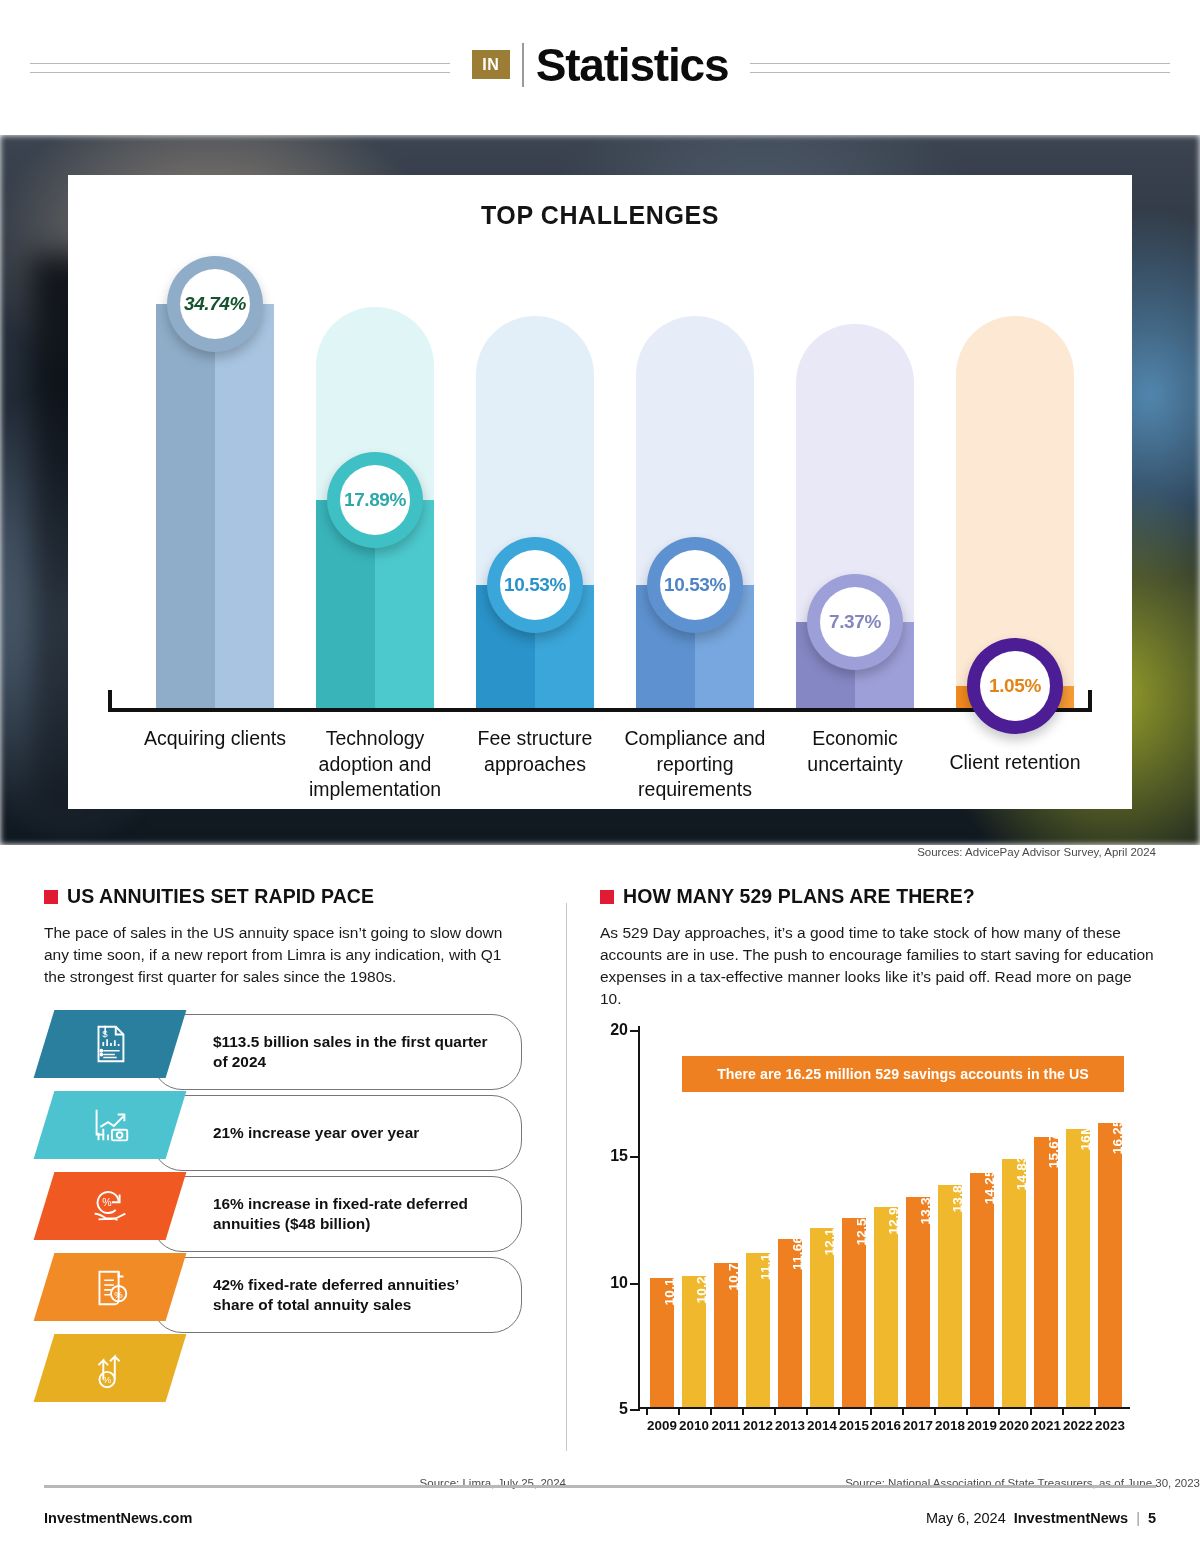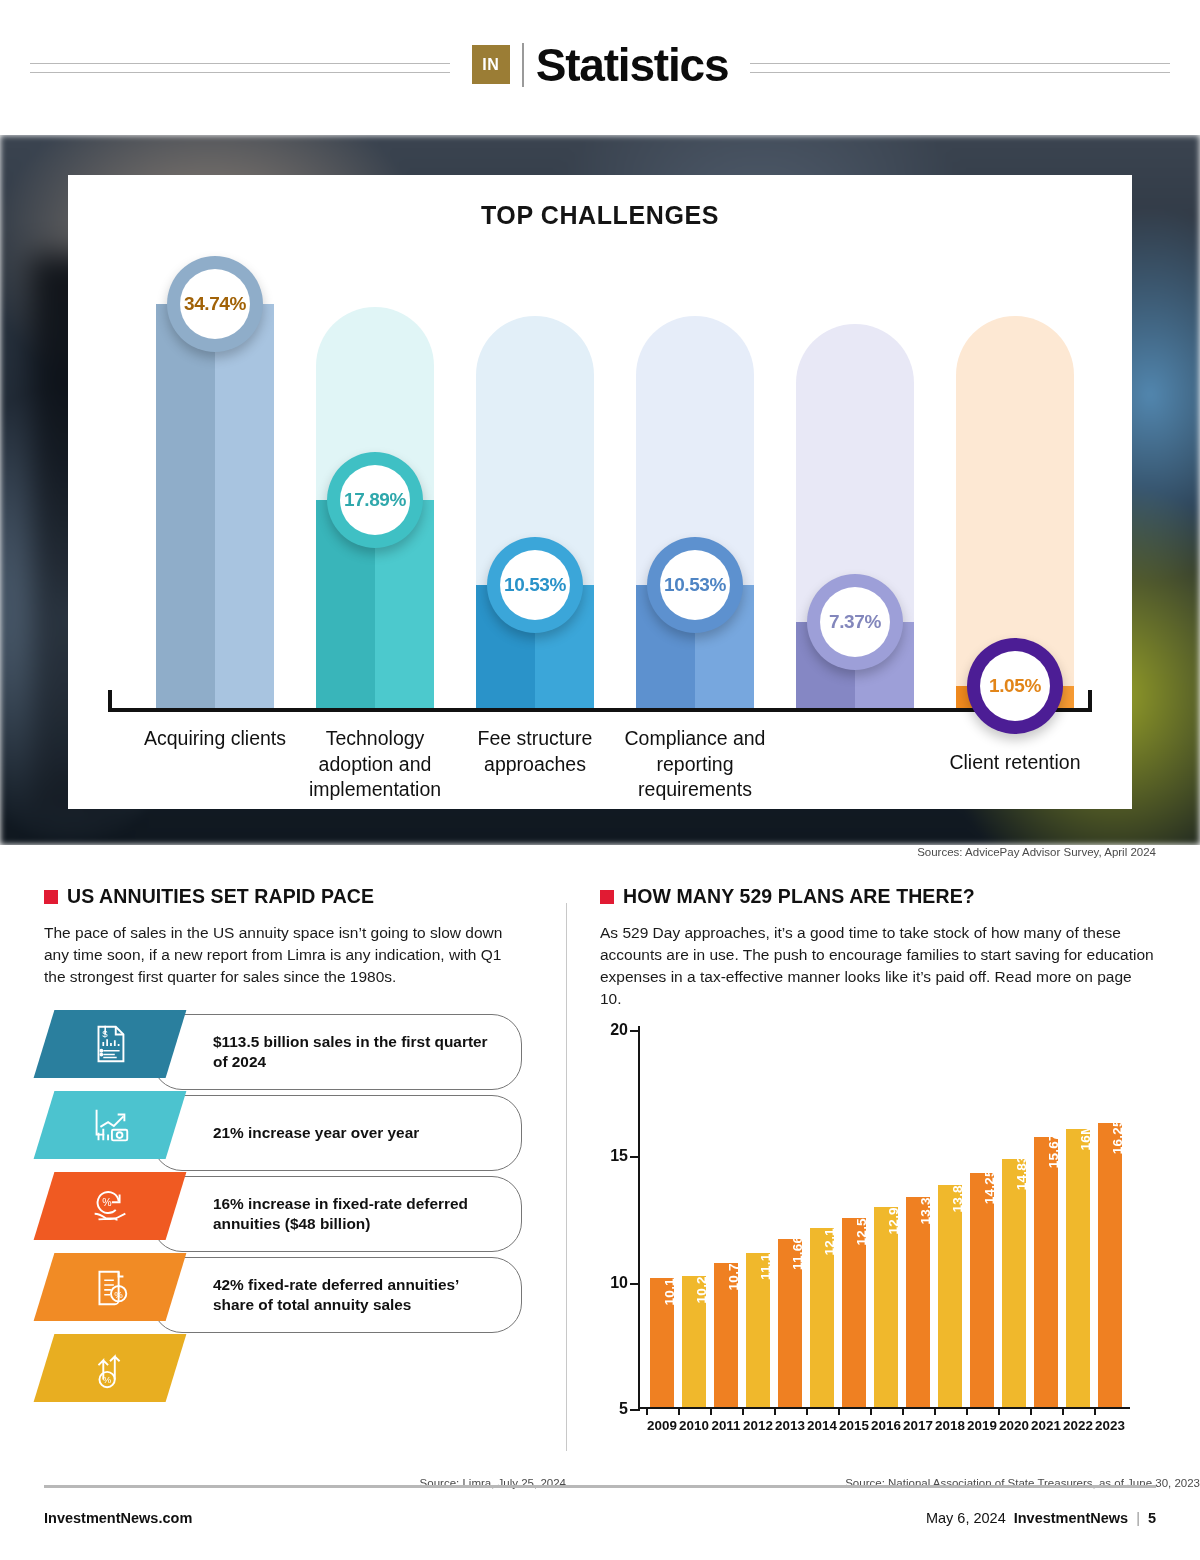--- a/index.html
+++ b/index.html
@@ -36,21 +36,21 @@
   .hdr-rule::before { top: 0; }
   .hdr-rule::after { top: 9px; }
   .hdr-center {
     display: flex;
     align-items: center;
     gap: 12px;
     padding: 0 22px;
     transform: translateY(-3px);
   }
   .in-badge {
-    width: 38px; height: 39px;
+    width: 38px; height: 29px;
     background: #9b7d35;
     color: #fff;
     font-size: 16px;
     font-weight: bold;
     letter-spacing: .5px;
     display: flex;
     align-items: center;
     justify-content: center;
   }
   .hdr-divider {
@@ -433,21 +433,21 @@
       <div class="axis-line"></div>
       <div class="axis-cap left"></div>
       <div class="axis-cap right"></div>
     <div class="bar-group" style="left: 56px;">
           <div class="bar-track" style="height: 427.28px; background: rgb(232, 239, 247);"></div>
           <div class="bar-fill" style="height: 404.351px;">
             <div class="half" style="background: rgb(143, 173, 201);"></div>
             <div class="half" style="background: rgb(168, 196, 224);"></div>
           </div>
           <div class="donut-wrap" style="background: rgb(143, 173, 201); bottom: 356.351px;">
-            <div class="donut-inner" style="color: #a16207;">34.74%</div>
+            <div class="donut-inner" style="color: #14532d; font-style: italic;">34.74%</div>
           </div>
         </div>
         <div class="bar-group" style="left: 216px;">
           <div class="bar-track" style="height: 401.12px; background: rgb(224, 245, 246);"></div>
           <div class="bar-fill" style="height: 208.228px;">
             <div class="half" style="background: rgb(57, 181, 186);"></div>
             <div class="half" style="background: rgb(76, 201, 205);"></div>
           </div>
           <div class="donut-wrap" style="background: rgb(63, 192, 196); bottom: 160.228px;">
             <div class="donut-inner" style="color: rgb(47, 168, 172);">17.89%</div>
@@ -492,20 +492,21 @@
           <div class="donut-wrap" style="background: #4c1d95; bottom: -26px;">
             <div class="donut-inner" style="color: rgb(226, 133, 25);">1.05%</div>
           </div>
         </div>
       </div>
     <div class="cat-labels" id="catLabels">
         <div class="cat-label" style="left: 35px; top: 14px;">Acquiring clients</div>
         <div class="cat-label" style="left: 195px; top: 14px;">Technology adoption and implementation</div>
         <div class="cat-label" style="left: 355px; top: 14px;">Fee structure approaches</div>
         <div class="cat-label" style="left: 515px; top: 14px;">Compliance and reporting requirements</div>
+        <div class="cat-label" style="left: 675px; top: 14px;">Economic uncertainty</div>
         <div class="cat-label" style="left: 835px; top: 38px;">Client retention</div>
       </div>
   </div>
 </div>
 <div class="source-row">Sources: AdvicePay Advisor Survey, April 2024</div>
 
 <div class="lower">
 
   <div class="col col-left">
     <div class="sec-head">
@@ -603,20 +604,21 @@
   <div class="col col-right">
     <div class="sec-head">
       <span class="sec-square"></span>
       <span>HOW MANY 529 PLANS ARE THERE?</span>
     </div>
     <div class="sec-body">As 529 Day approaches, it’s a good time to take stock of how many of these accounts are in use. The push to encourage families to start saving for education expenses in a tax-effective manner looks like it’s paid off. Read more on page 10.</div>
 
     <div class="plot" id="plot529">
       <div class="y-axis"></div>
       <div class="x-axis"></div>
+      <div class="callout">There are 16.25 million 529 savings accounts in the US</div>
     <div class="y-tick" style="top: 383px;"></div>
         <div class="y-lab" style="top: 383px;">5</div>
         <div class="y-tick" style="top: 256.667px;"></div>
         <div class="y-lab" style="top: 256.667px;">10</div>
         <div class="y-tick" style="top: 130.333px;"></div>
         <div class="y-lab" style="top: 130.333px;">15</div>
         <div class="y-tick" style="top: 4px;"></div>
         <div class="y-lab" style="top: 4px;">20</div>
         <div class="bcol" style="left: 50px; height: 128.86px; background: rgb(239, 128, 34);">
           <div class="vlab">10.1M</div>

